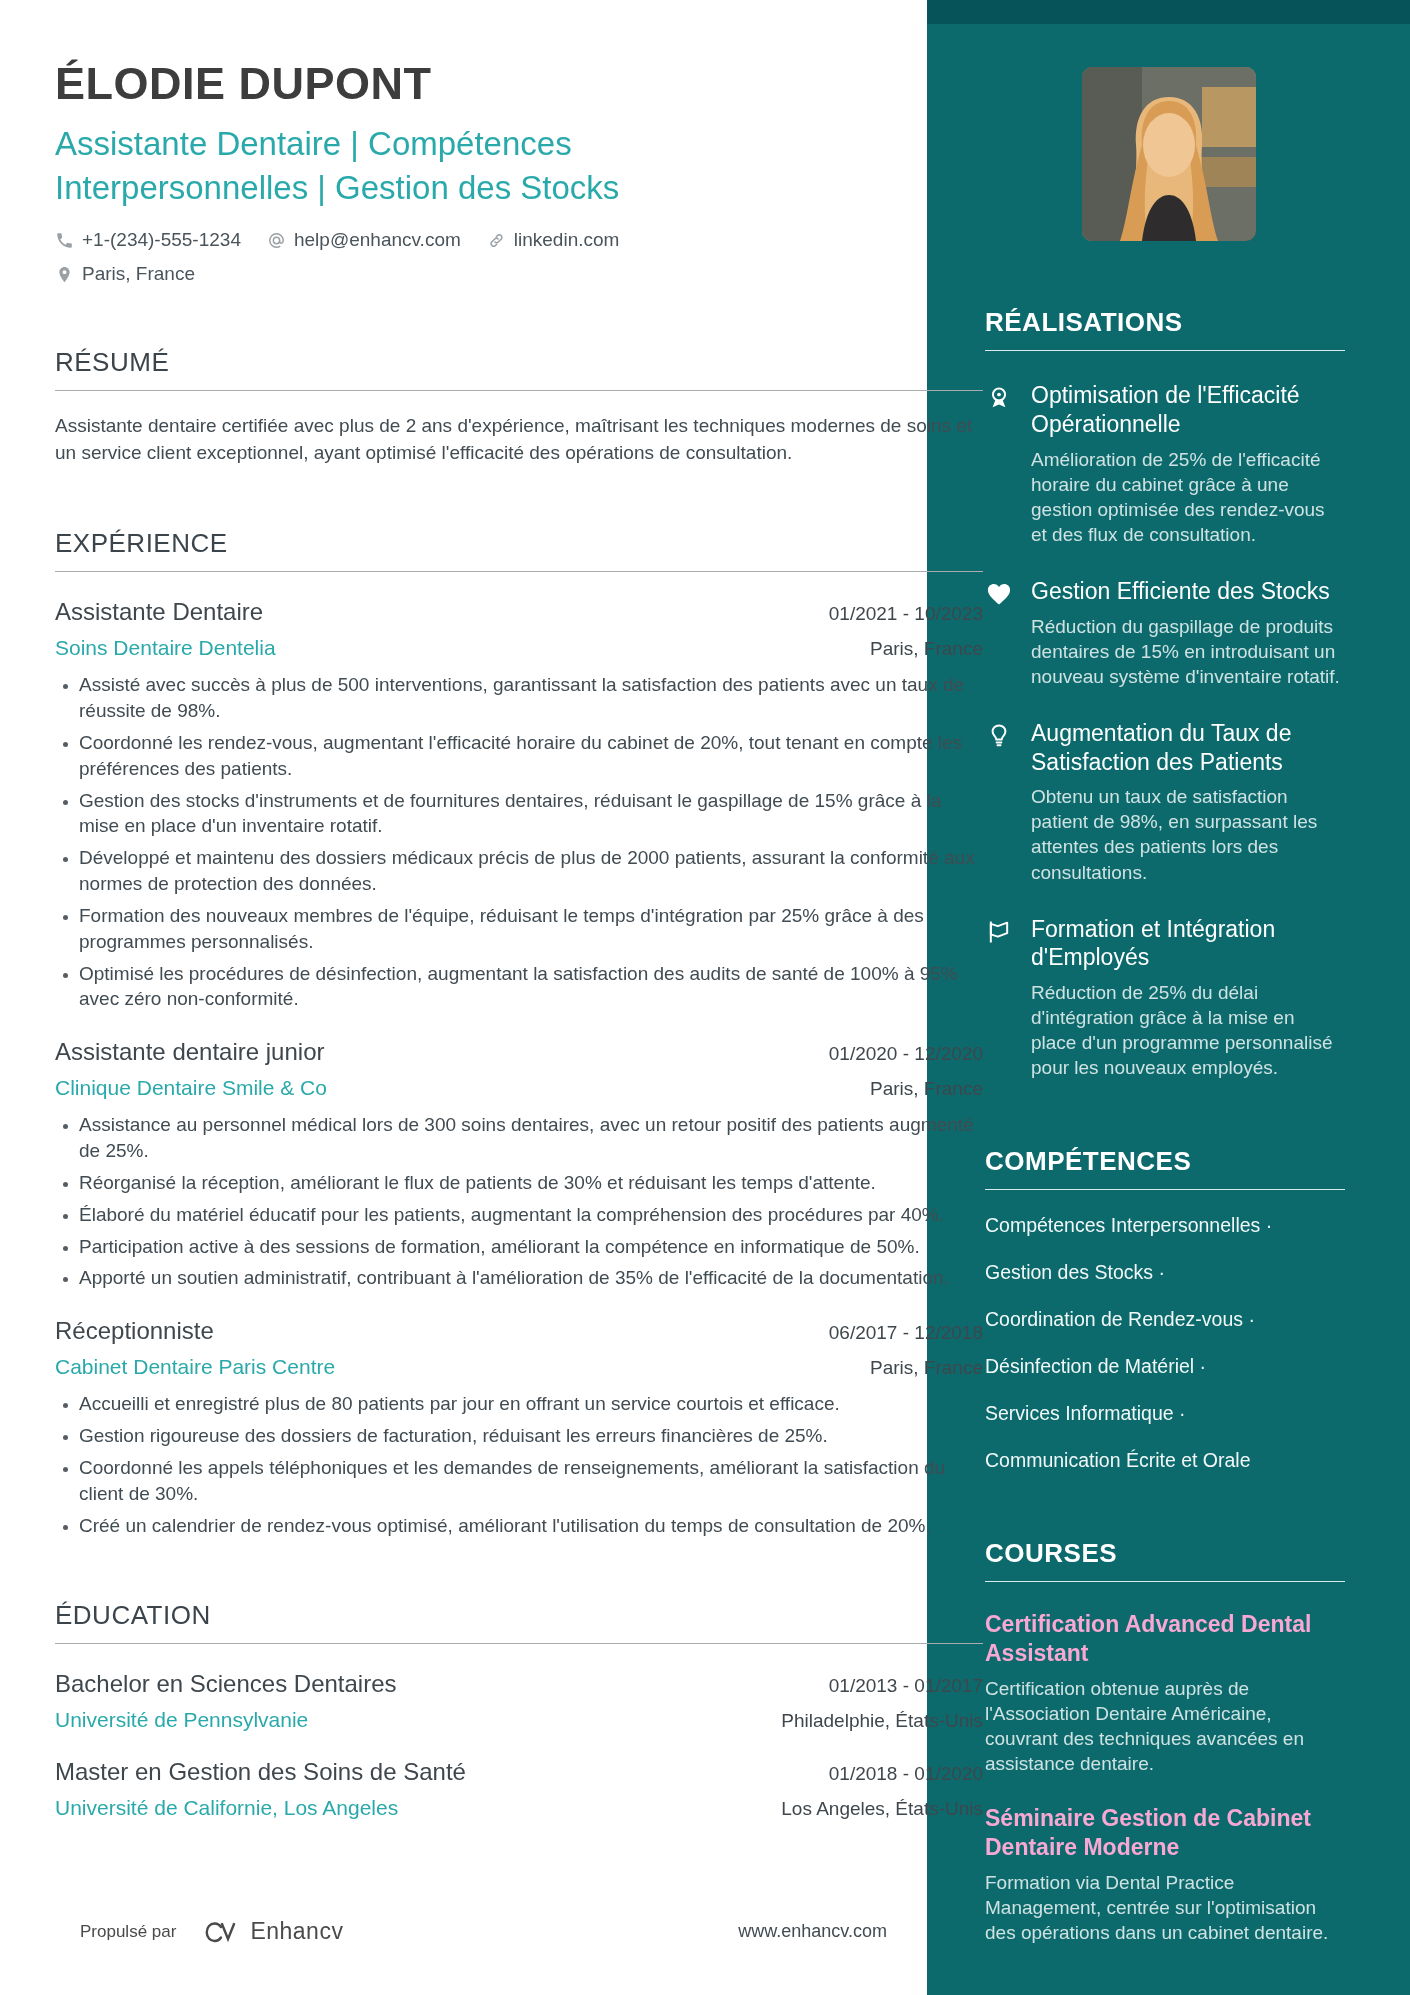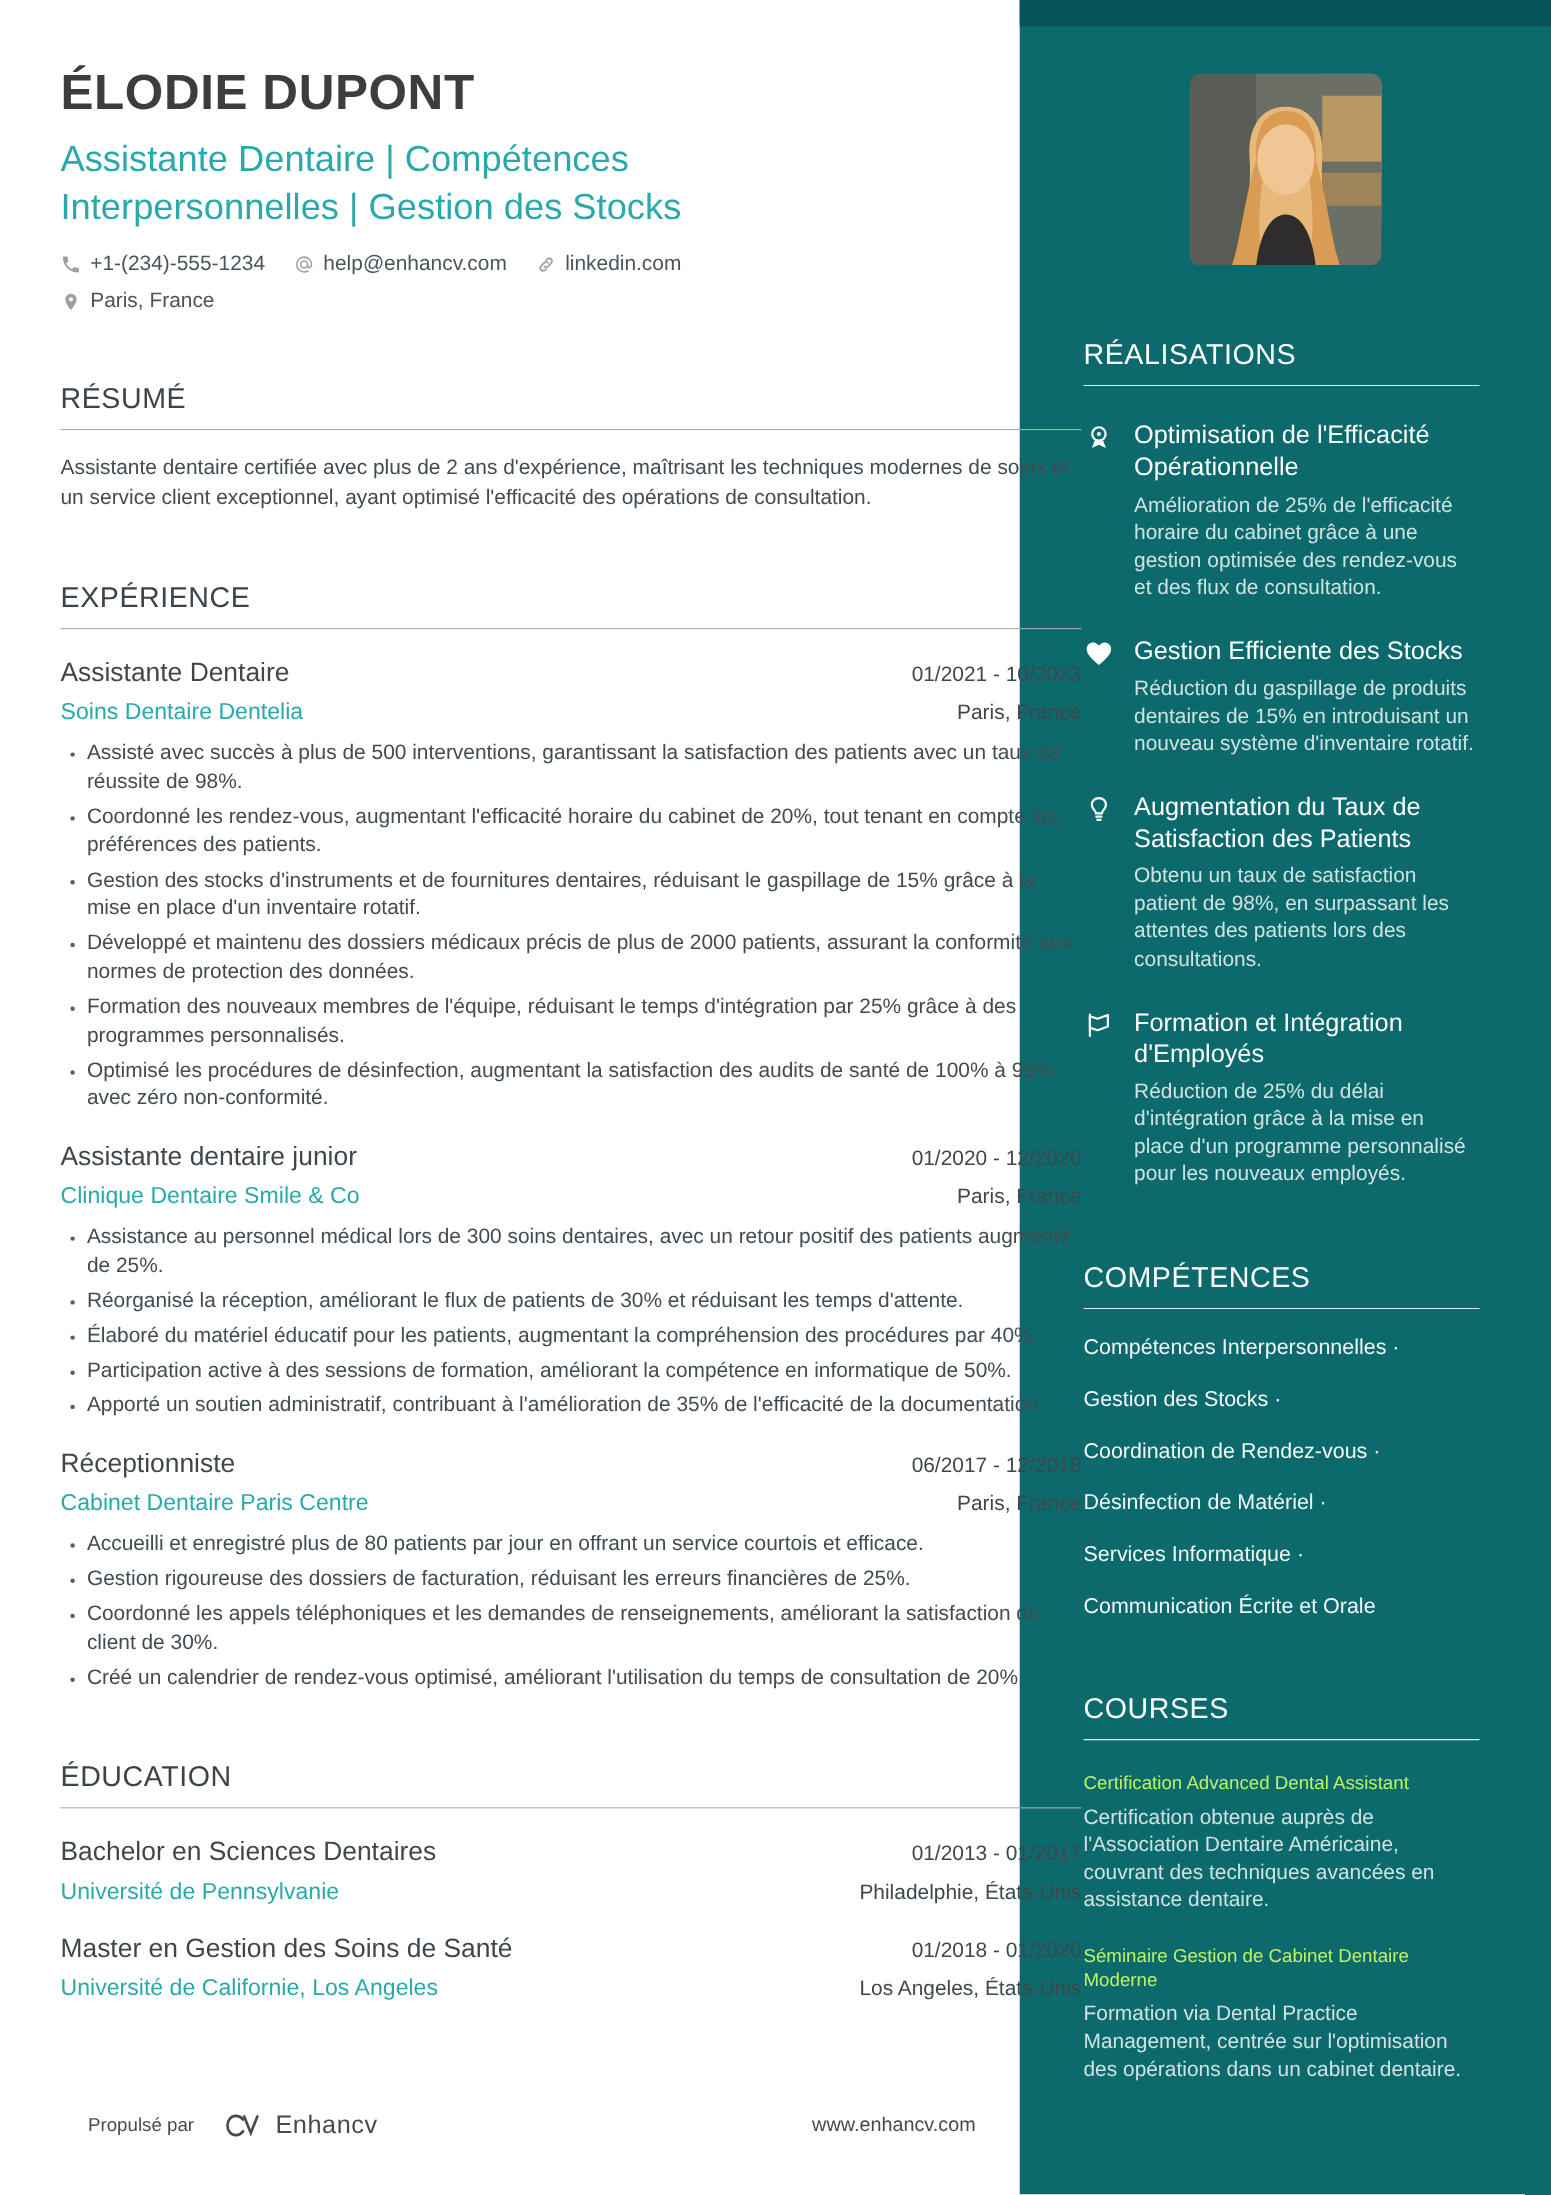--- a/index.html
+++ b/index.html
@@ -18,31 +18,31 @@
   .photo-wrap { display:flex; justify-content:center; margin-top:43px; }
   .photo {
     width:174px; height:174px; border-radius:10px; overflow:hidden;
     background:linear-gradient(135deg,#5a5f58 0%,#8a8474 35%,#c79b6d 70%,#3c3f3a 100%);
     position:relative;
   }
   .photo svg { position:absolute; left:0; top:0; }
   .side-inner { padding:0 65px 0 58px; }
   .side-section { margin-top:66px; }
   .side-heading {
-    font-size:26px; font-weight:400; letter-spacing:0.5px; color:#ffffff;
+    font-size:26px; font-weight:700; letter-spacing:0.5px; color:#ffffff;
     padding-bottom:12px; border-bottom:1.5px solid rgba(255,255,255,0.85);
   }
   .ach-item { display:flex; margin-top:30px; }
   .ach-icon { flex:0 0 30px; margin-right:16px; padding-top:3px; }
   .ach-icon svg { width:28px; height:28px; }
   .ach-title { font-size:23px; font-weight:500; color:#ffffff; line-height:1.25; }
   .ach-text { font-size:19px; color:#cfe2e2; line-height:1.32; margin-top:8px; }
   .skill-item { font-size:19.5px; color:#f2f8f8; margin-top:24px; }
   .course-item { margin-top:28px; }
-  .course-title { font-size:17px; font-weight:400; color:#bef264; line-height:1.25; }
+  .course-title { font-size:23px; font-weight:700; color:#f9a8d4; line-height:1.25; }
   .course-text { font-size:19px; color:#cfe2e2; line-height:1.32; margin-top:8px; }
   
   .main {
     position:absolute; top:0; left:0; width:1030px; padding:58px 47px 0 55px;
   }
   .name { font-size:45px; font-weight:700; color:#3d3d3d; letter-spacing:0.5px; }
   .headline { font-size:33px; color:#2aa9ab; line-height:1.32; margin-top:12px; max-width:720px; }
   .contact-row { display:flex; align-items:center; margin-top:20px; font-size:19px; color:#4a545b; }
   .contact-item { display:flex; align-items:center; margin-right:26px; }
   .contact-item .cicon { margin-right:8px; display:inline-flex; color:#9aa0a4; }

